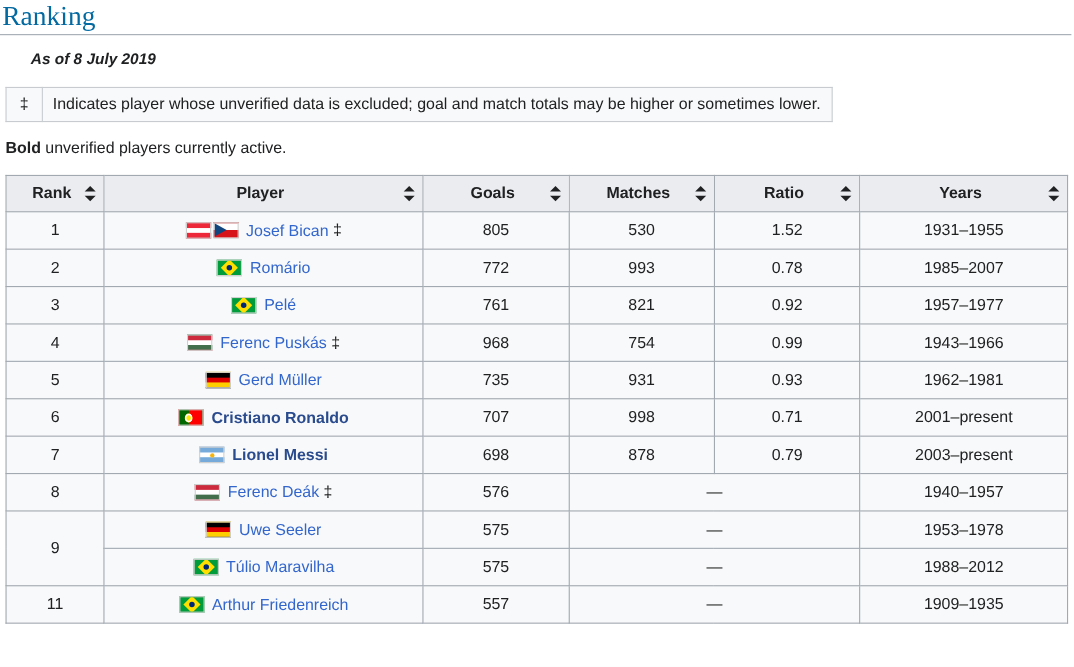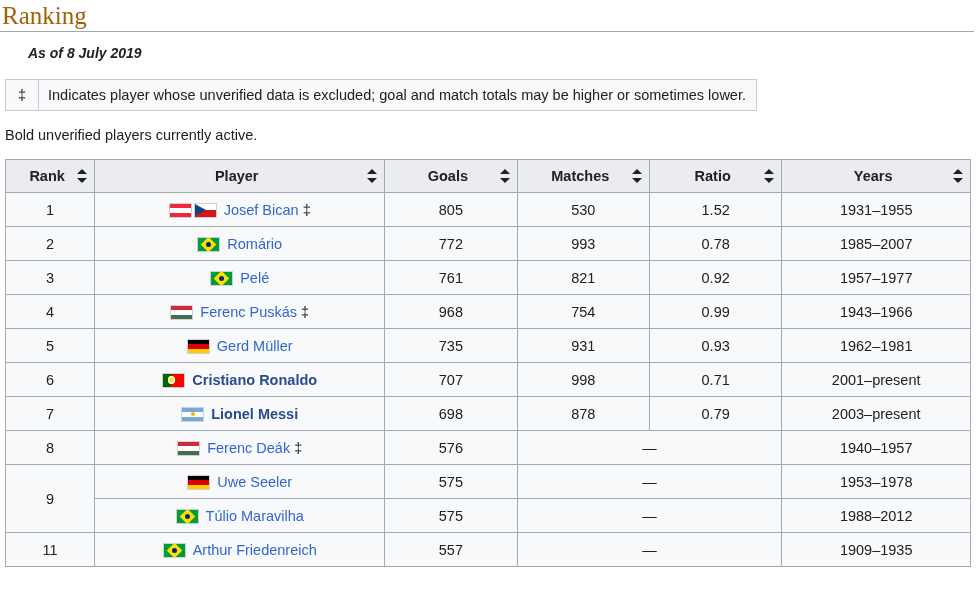--- a/index.html
+++ b/index.html
@@ -15,21 +15,21 @@
     font-size: 14.5px;
     color: #202122;
     -webkit-font-smoothing: antialiased;
   }
 
   
   .section-heading {
     font-family: "Liberation Serif", serif;
     font-size: 25px;
     font-weight: normal;
-    color: #a16207;
+    color: #0369a1;
     margin: 0;
     padding: 3px 0 2px 2px;
     line-height: 1.05;
     border-bottom: 1px solid #a2a9b1;
     width: 972px;
   }
 
   
   .as-of-line {
     font-style: italic;
@@ -60,21 +60,21 @@
     vertical-align: middle;
     background: #f8f9fa;
     white-space: nowrap;
   }
 
   
   .bold-note {
     margin: 16px 0 0 5px;
     font-size: 14.5px;
   }
-  .bold-note b { font-weight: normal; }
+  .bold-note b { font-weight: bold; }
 
   
   .rank-table {
     border-collapse: collapse;
     margin: 16px 0 0 5px;
     background: #f8f9fa;
     font-size: 14.5px;
     table-layout: fixed;
     width: 966px;
   }

